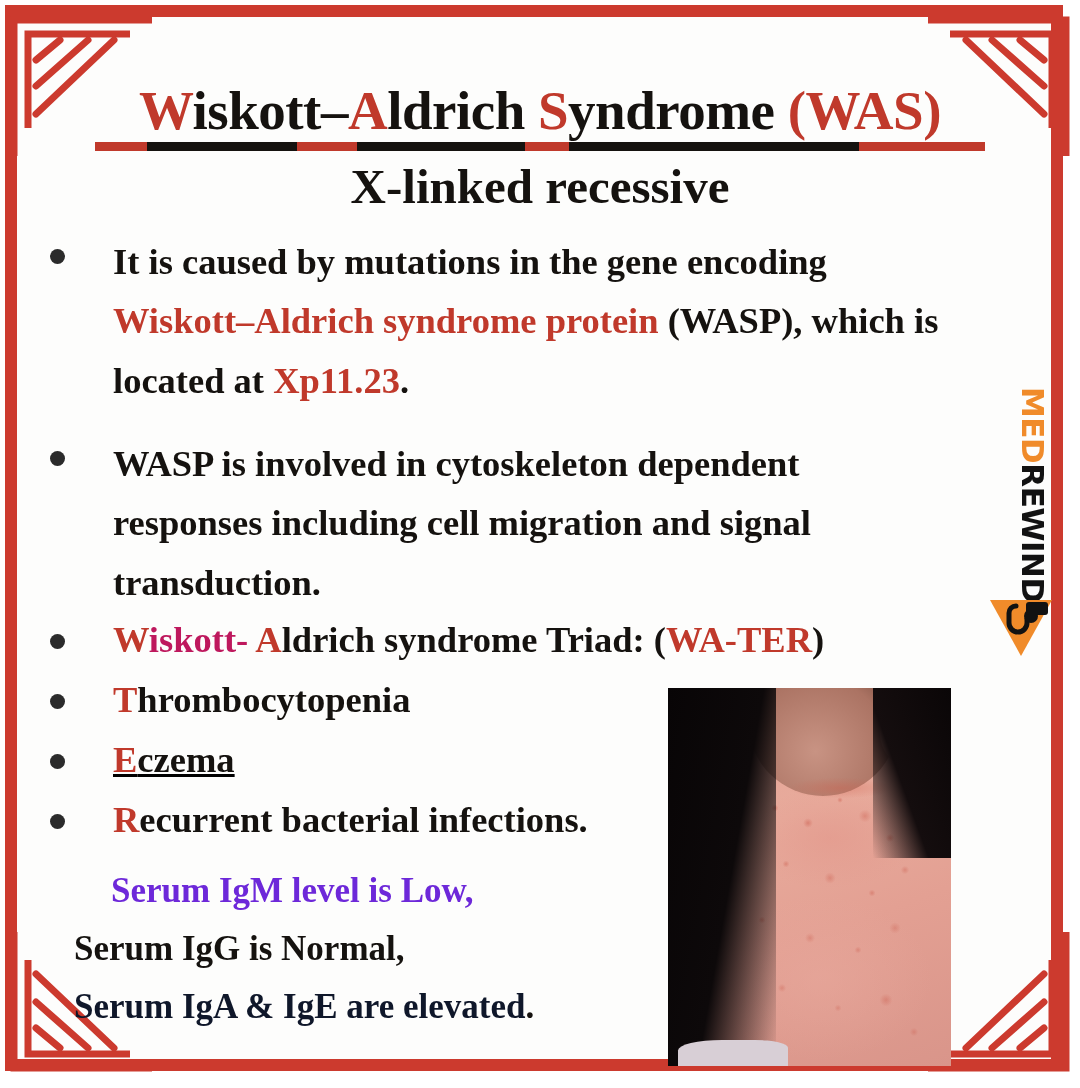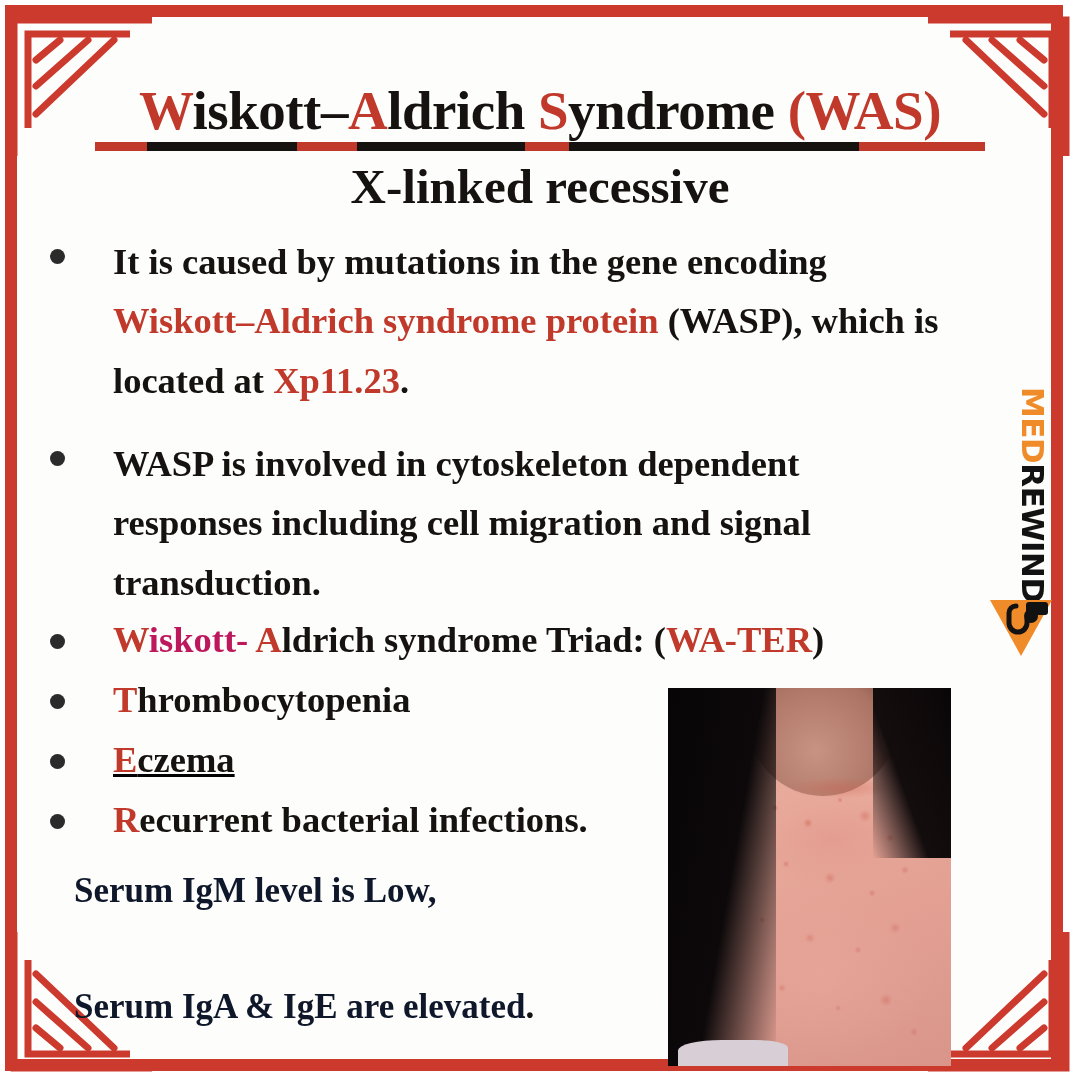--- a/index.html
+++ b/index.html
@@ -334,21 +334,22 @@
     <div class="bullet-row" style="left:28px; top:718px; width:600px;text-decoration:underline;">
       <div class="dot" style="margin-top:14px;"></div>
       <div class="btext tight"><span style="color: rgb(192, 57, 43);">E</span><span style="color: rgb(21, 18, 15);">czema</span></div>
     </div>
 
     <div class="bullet-row" style="left:28px; top:778px; width:640px;">
       <div class="dot" style="margin-top:14px;"></div>
       <div class="btext tight"><span style="color: rgb(192, 57, 43);">R</span><span style="color: rgb(21, 18, 15);">ecurrent bacterial infections.</span></div>
     </div>
 
-    <div class="plain-row" style="left:52px; top:848px; width:600px; line-height:1.2;"><span style="color: #0f172a;">Serum IgM level is Low,</span></div>
+    <div class="plain-row" style="left:52px; top:848px; width:600px; line-height:1.2;"><span style="color: #6d28d9; margin-left: 37px;">Serum IgM level is Low,</span></div>
+    <div class="plain-row" style="left:52px; top:906px; width:600px; line-height:1.2;"><span style="color: rgb(21, 18, 15);">Serum IgG is Normal,</span></div>
     <div class="plain-row" style="left:52px; top:964px; width:620px; line-height:1.2;"><span style="color: #0f172a;">Serum IgA &amp; IgE are elevated</span><span style="color: rgb(21, 18, 15);">.</span></div>
 
     <div id="clinical-photo">
       <div class="skin"></div>
       <div class="head"></div>
       <div class="ear"></div>
       <div class="rash"></div>
       <div class="bg-left"></div>
       <div class="bg-right"></div>
       <div class="diaper"></div>

